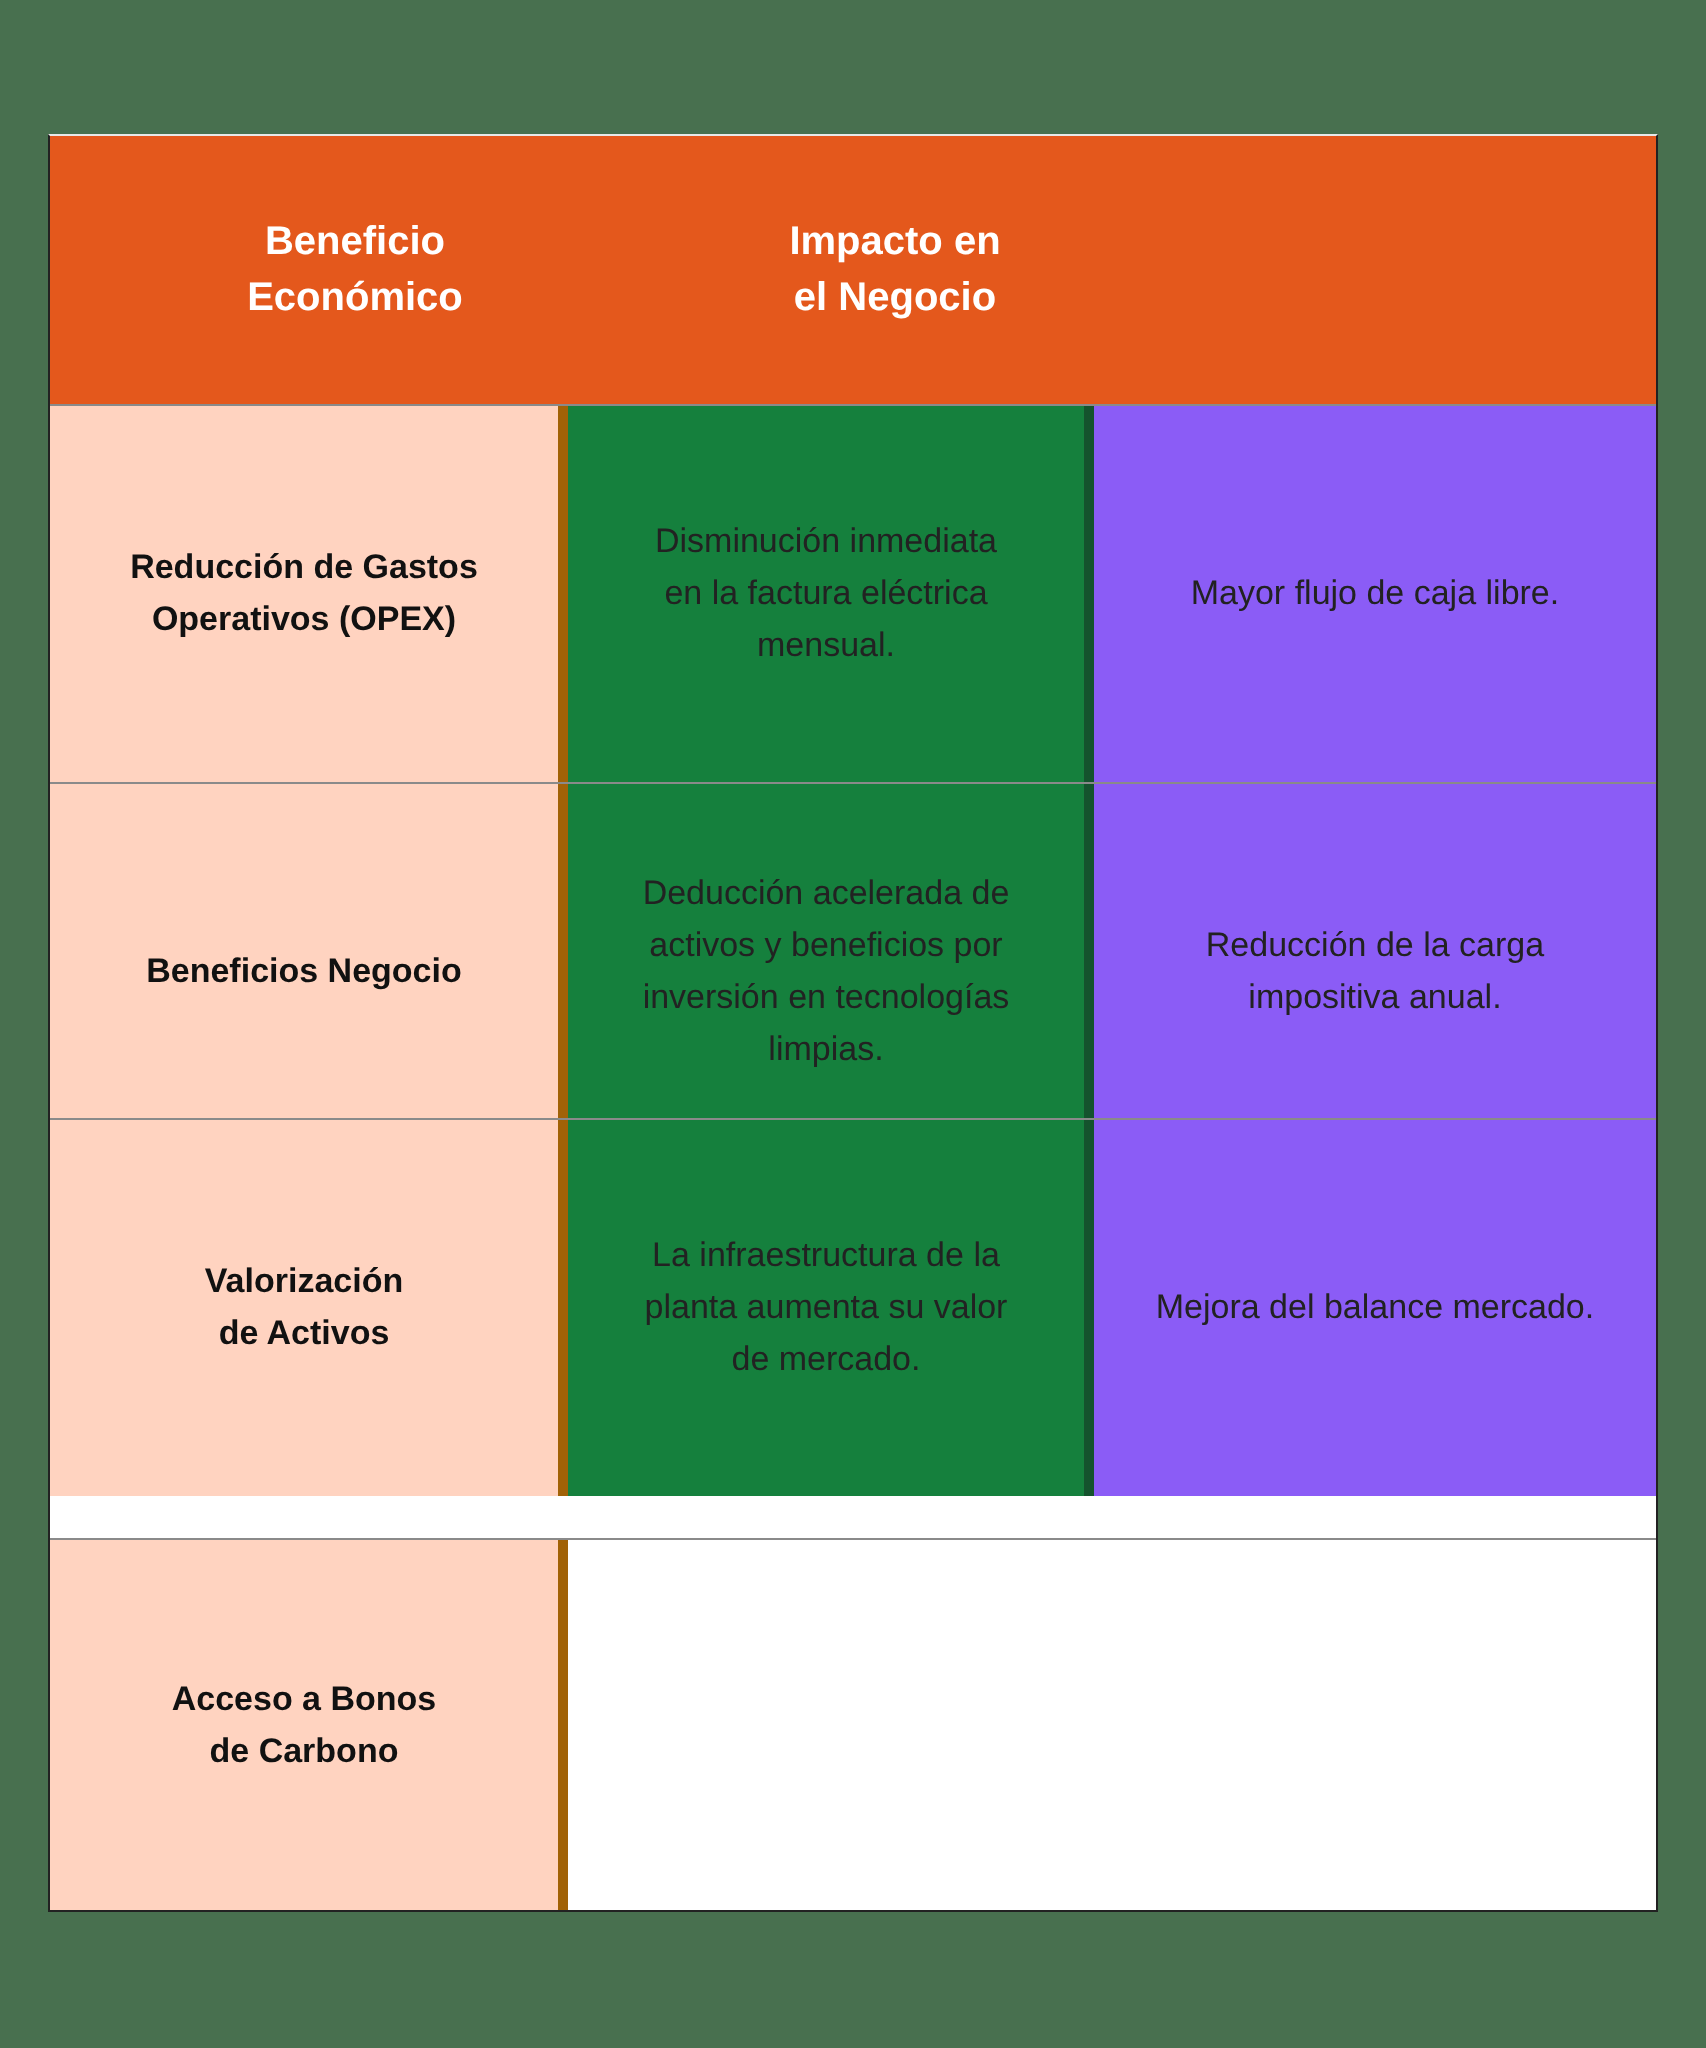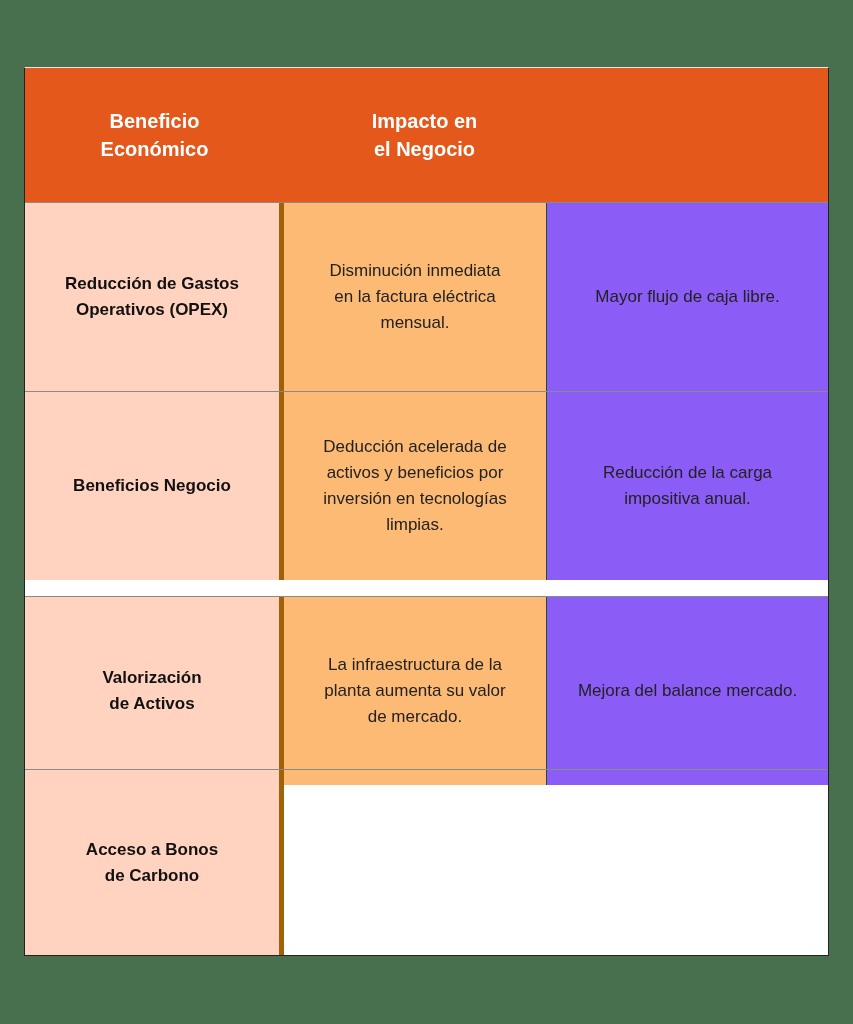--- a/index.html
+++ b/index.html
@@ -37,23 +37,23 @@
     box-sizing: border-box;
   }
   .cell {
     display: flex; align-items: center; justify-content: center;
     text-align: center; box-sizing: border-box;
     font-size: 17px; line-height: 26px; color: #222;
     white-space: pre-line;
     height: 100%;
   }
   .c1 { width: 259px; background: #ffd3c0; font-weight: bold; color: #111; border-right: 5px solid #a16207; }
-  .c2 { width: 263px; border-right: 1px solid #14532d; background: #fdba74; }
+  .c2 { width: 263px; border-right: 5px solid #14532d; background: #15803d; }
   .c3 { width: 281px; background: #8b5cf6; }
-  .h1 { width: 259px; }
+  .h1 { width: 259px; margin-left: 23px; }
   .h2 { width: 263px; }
   .h3 { width: 281px; }
 </style>
 </head>
 <body>
 
 <div class="table">
   <div class="header">
     <div class="hcell h1">Beneficio
 Económico</div>
@@ -73,21 +73,21 @@
   <div class="row" style="top:323px;height:189px;">
     <div class="cell c1">Beneficios Negocio</div>
     <div class="cell c2">Deducción acelerada de
 activos y beneficios por
 inversión en tecnologías
 limpias.</div>
     <div class="cell c3">Reducción de la carga
 impositiva anual.</div>
   </div>
 
-  <div class="row" style="top:528px;height:189px;">
+  <div class="row" style="top:491px;height:189px;">
     <div class="cell c1">Valorización
 de Activos</div>
     <div class="cell c2">La infraestructura de la
 planta aumenta su valor
 de mercado.</div>
     <div class="cell c3">Mejora del balance mercado.</div>
   </div>
 
   <div class="row" style="top:701px;height:186px;">
     <div class="cell c1">Acceso a Bonos

